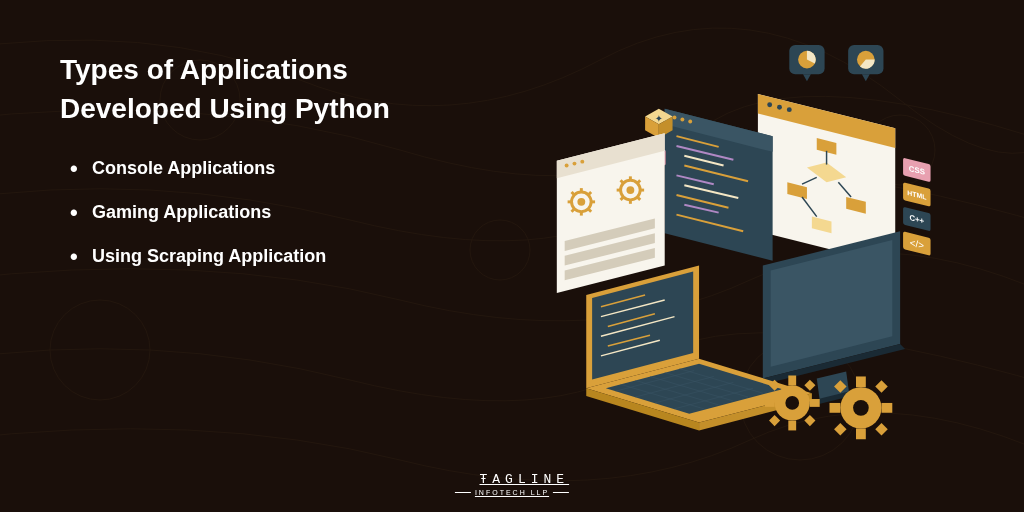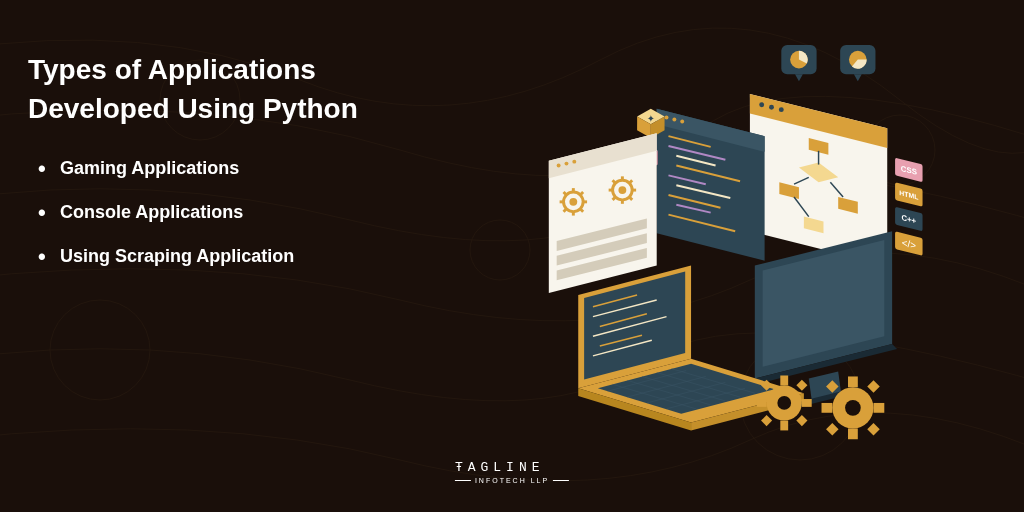--- a/index.html
+++ b/index.html
@@ -16,21 +16,21 @@
     position: absolute;
     inset: 0;
     opacity: 0.08;
     z-index: 0;
   }
   .content {
     position: relative;
     z-index: 1;
     display: flex;
     height: 100%;
-    padding: 50px 40px 50px 28px;
+    padding: 50px 40px 50px 60px;
   }
   .left {
     flex: 0 0 50%;
     display: flex;
     flex-direction: column;
   }
   .title {
     font-size: 28px;
     font-weight: 700;
     line-height: 1.4;
@@ -61,25 +61,26 @@
   }
   .illustration {
     position: absolute;
     top: -10px;
     left: 0;
     width: 100%;
     height: 100%;
   }
   .footer-logo {
     position: absolute;
-    bottom: 28px;
+    bottom: 16px;
     left: 50%;
     transform: translateX(-50%);
-    text-align: left;
+    text-align: right;
     z-index: 2;
+    text-decoration: underline;
   }
   .logo-main {
     font-size: 13px;
     letter-spacing: 5px;
     font-weight: 400;
     font-family: 'Courier New', monospace;
   }
   .logo-sub {
     font-size: 7px;
     letter-spacing: 2px;
@@ -116,22 +117,22 @@
   </g>
 </svg>
 
 <div class="content">
   <div class="left">
     <h1 class="title">
       <span>Types of Applications</span><br>
       <span>Developed Using Python</span>
     </h1>
     <ul class="list">
+      <li>Console Applications</li>
       <li>Gaming Applications</li>
-      <li>Console Applications</li>
       <li>Using Scraping Application</li>
     </ul>
   </div>
 
   <div class="right">
     <svg class="illustration" viewBox="0 0 450 420">
 
       <g transform="translate(280,20)">
         <rect x="-18" y="-15" width="36" height="30" rx="6" fill="#2d4654"></rect>
         <polygon points="-4,15 4,15 0,22" fill="#2d4654"></polygon>

